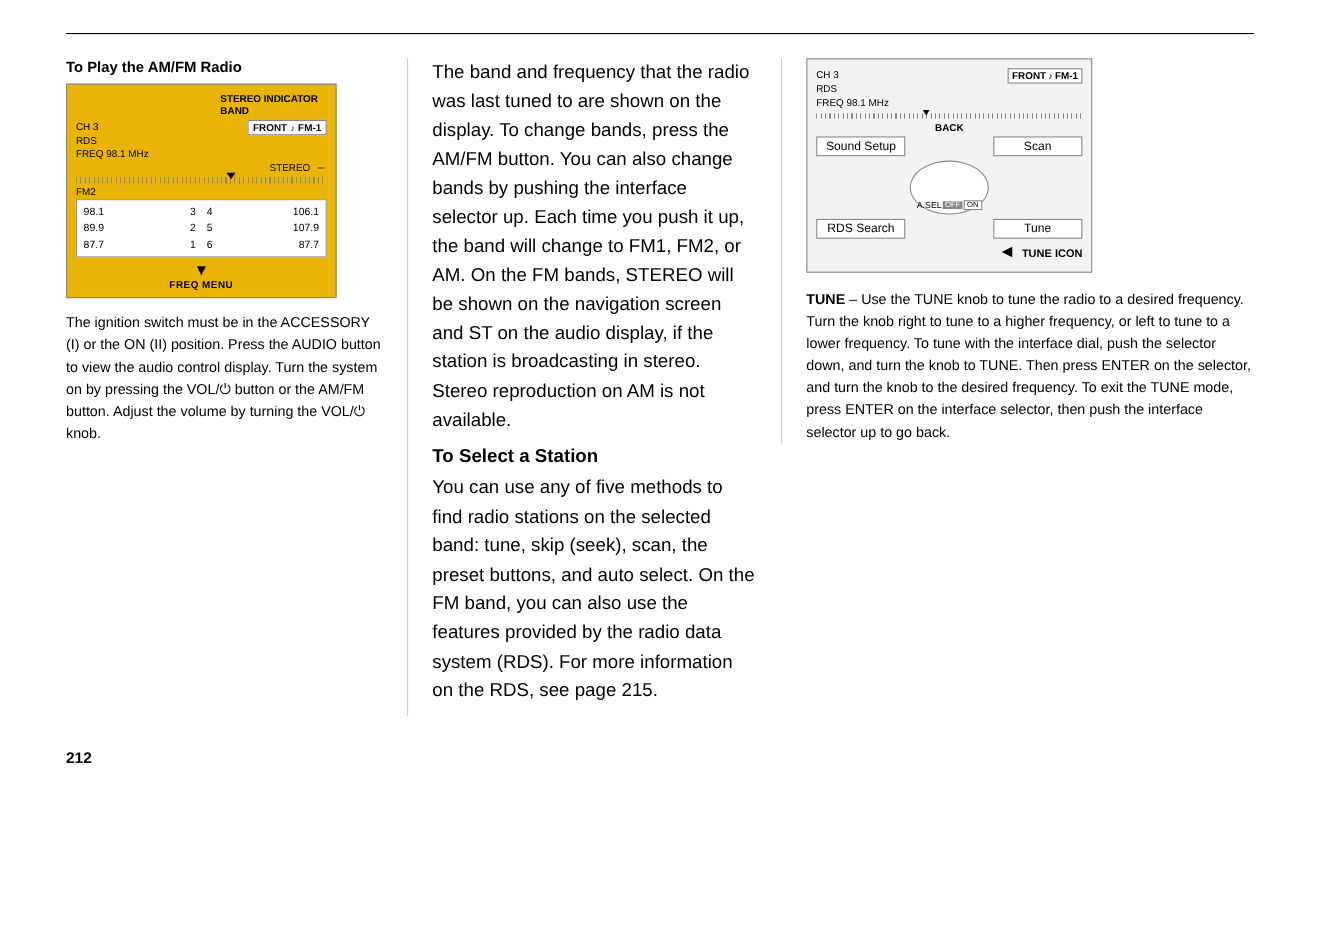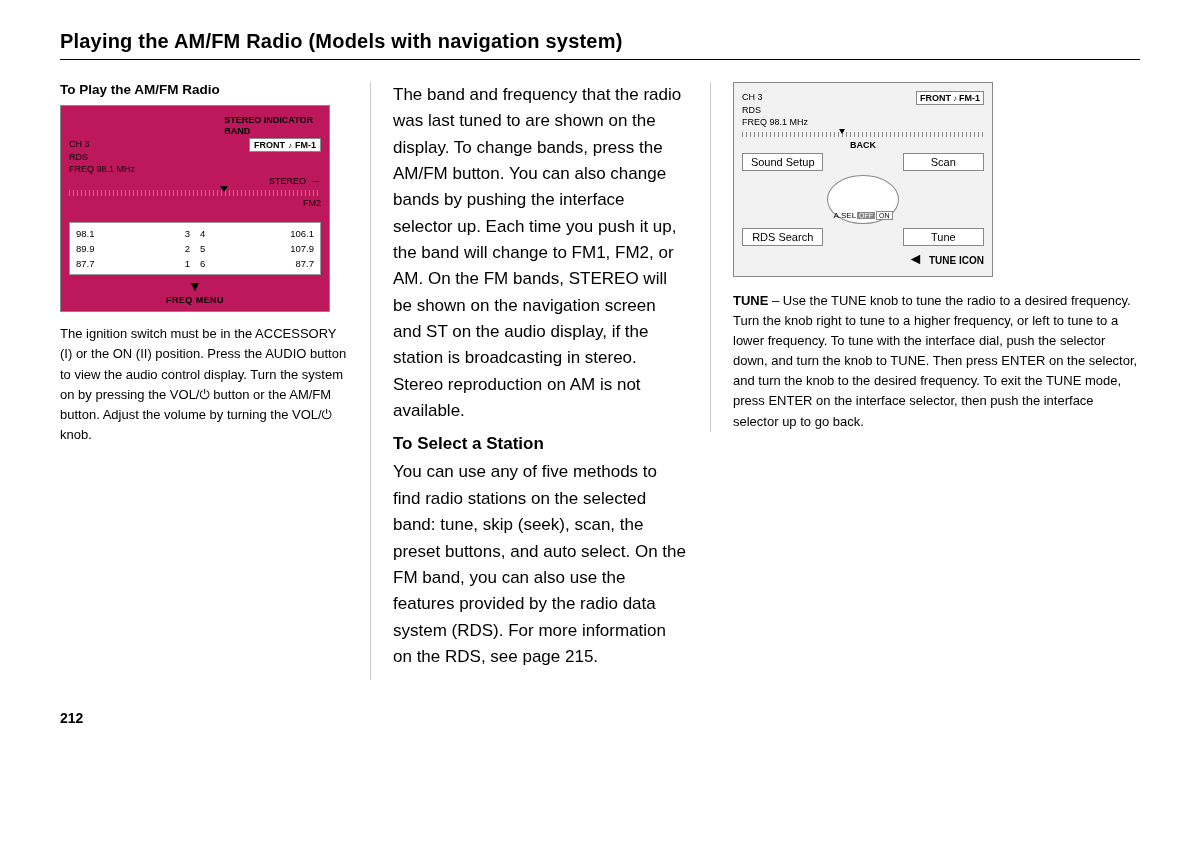--- a/index.html
+++ b/index.html
@@ -52,25 +52,25 @@
       border-left: 1.5px solid #ccc;
       padding-left: 22px;
     }
     .section-heading {
       font-weight: bold;
       font-size: 13.5px;
       margin-bottom: 8px;
     }
     .radio-diagram {
       border: 1.5px solid #888;
-      background: #be185d;
+      background: #eab308;
       padding: 8px 8px 6px 8px;
       margin-bottom: 12px;
       position: relative;
-      width: 270px;
+      width: 246px;
     }
     .diagram-labels {
       display: flex;
       justify-content: flex-end;
       font-size: 10px;
       font-weight: bold;
       gap: 4px;
       margin-bottom: 2px;
       padding-right: 8px;
     }
@@ -105,23 +105,23 @@
       position: absolute;
       top: -4px;
       left: 60%;
       width: 0;
       height: 0;
       border-left: 4px solid transparent;
       border-right: 4px solid transparent;
       border-top: 6px solid #000;
     }
     .diagram-fm2-label {
-      text-align: right;
-      font-size: 9px;
-      margin-bottom: 14px;
+      text-align: left;
+      font-size: 9px;
+      margin-bottom: 2px;
     }
     .diagram-preset-rows {
       background: #fff;
       border: 1px solid #999;
       padding: 3px 6px;
       margin-bottom: 4px;
     }
     .preset-row {
       display: flex;
       justify-content: space-between;
@@ -261,21 +261,20 @@
     }
     .bold-word {
       font-weight: bold;
     }
   </style>
 </head>
 <body>
 
 <div class="page-container">
 
-  <h1 class="page-title">Playing the AM/FM Radio (Models with navigation system)</h1>
   <hr class="title-rule">
 
   <div class="content-columns">
 
     <div class="col-left">
       <div class="section-heading">To Play the AM/FM Radio</div>
 
       <div class="radio-diagram">
 
         <div class="diagram-labels">

